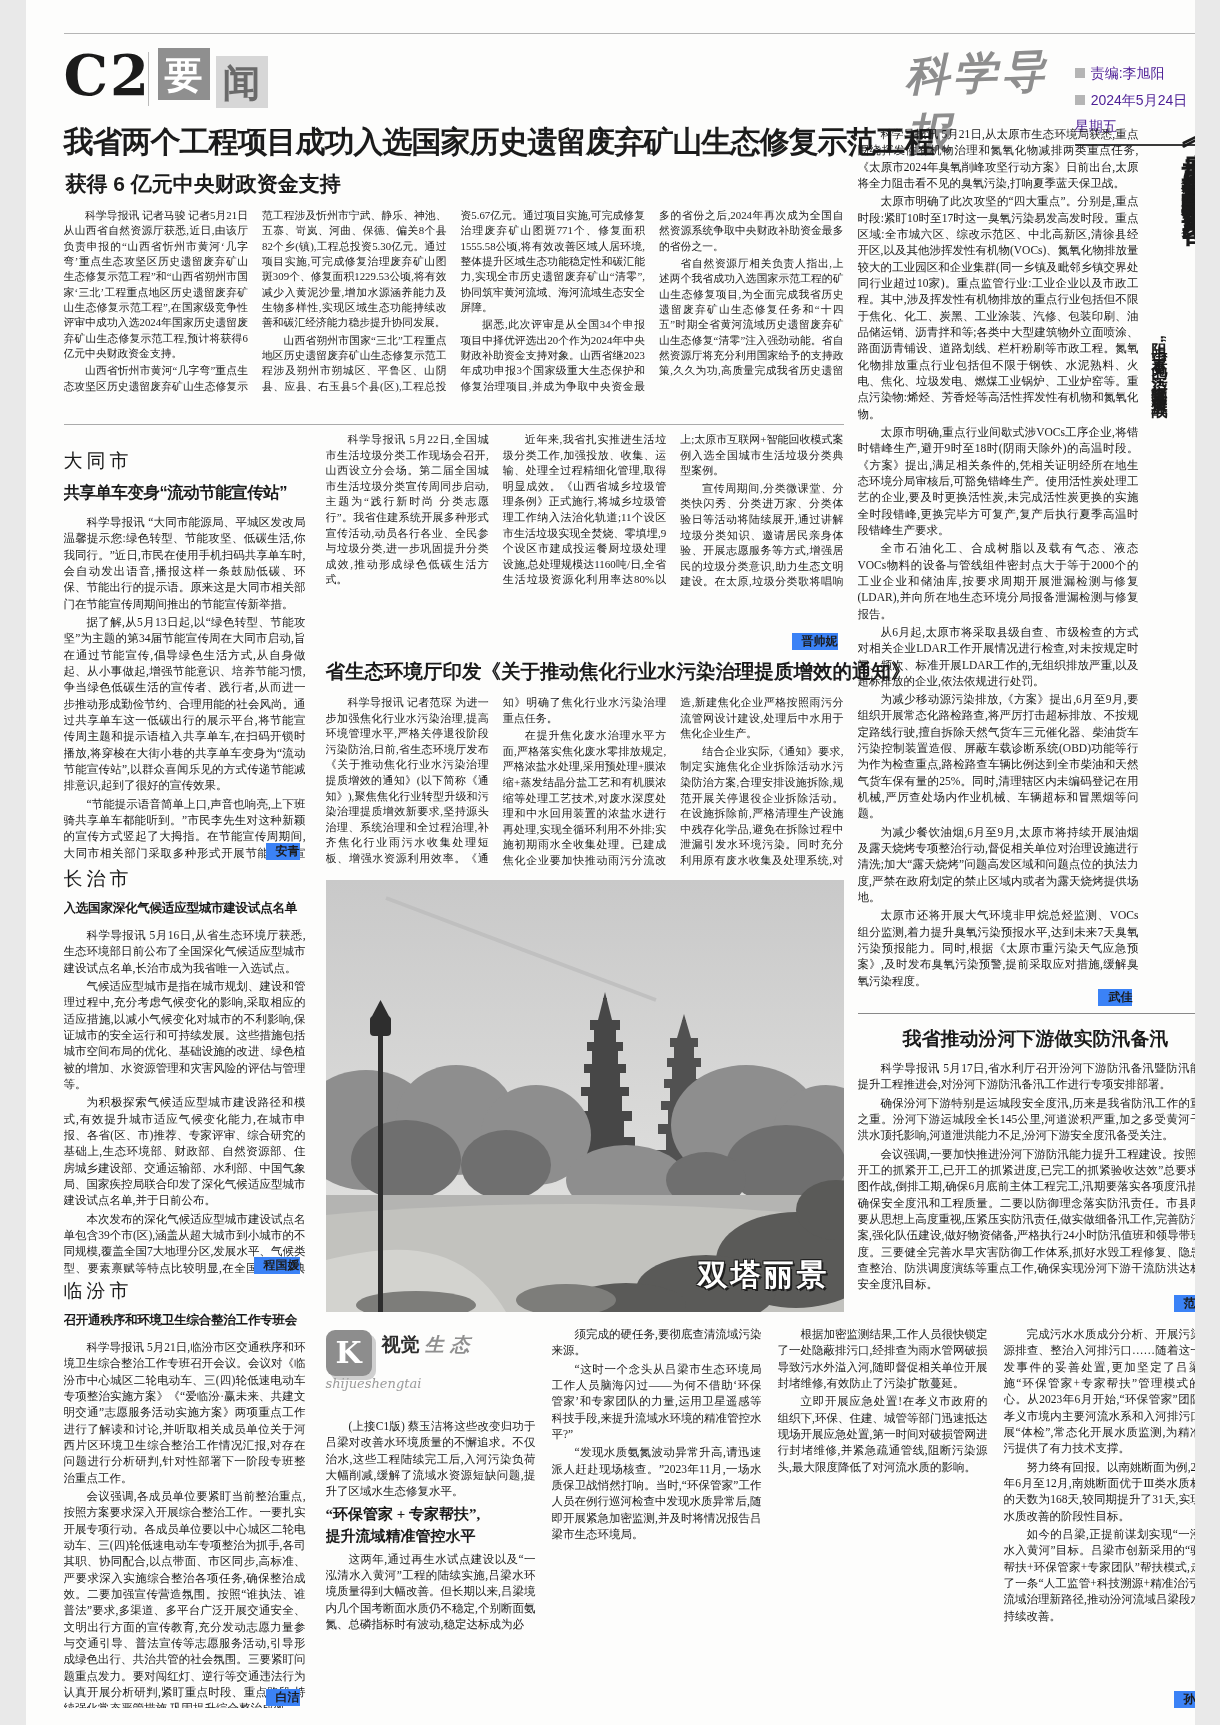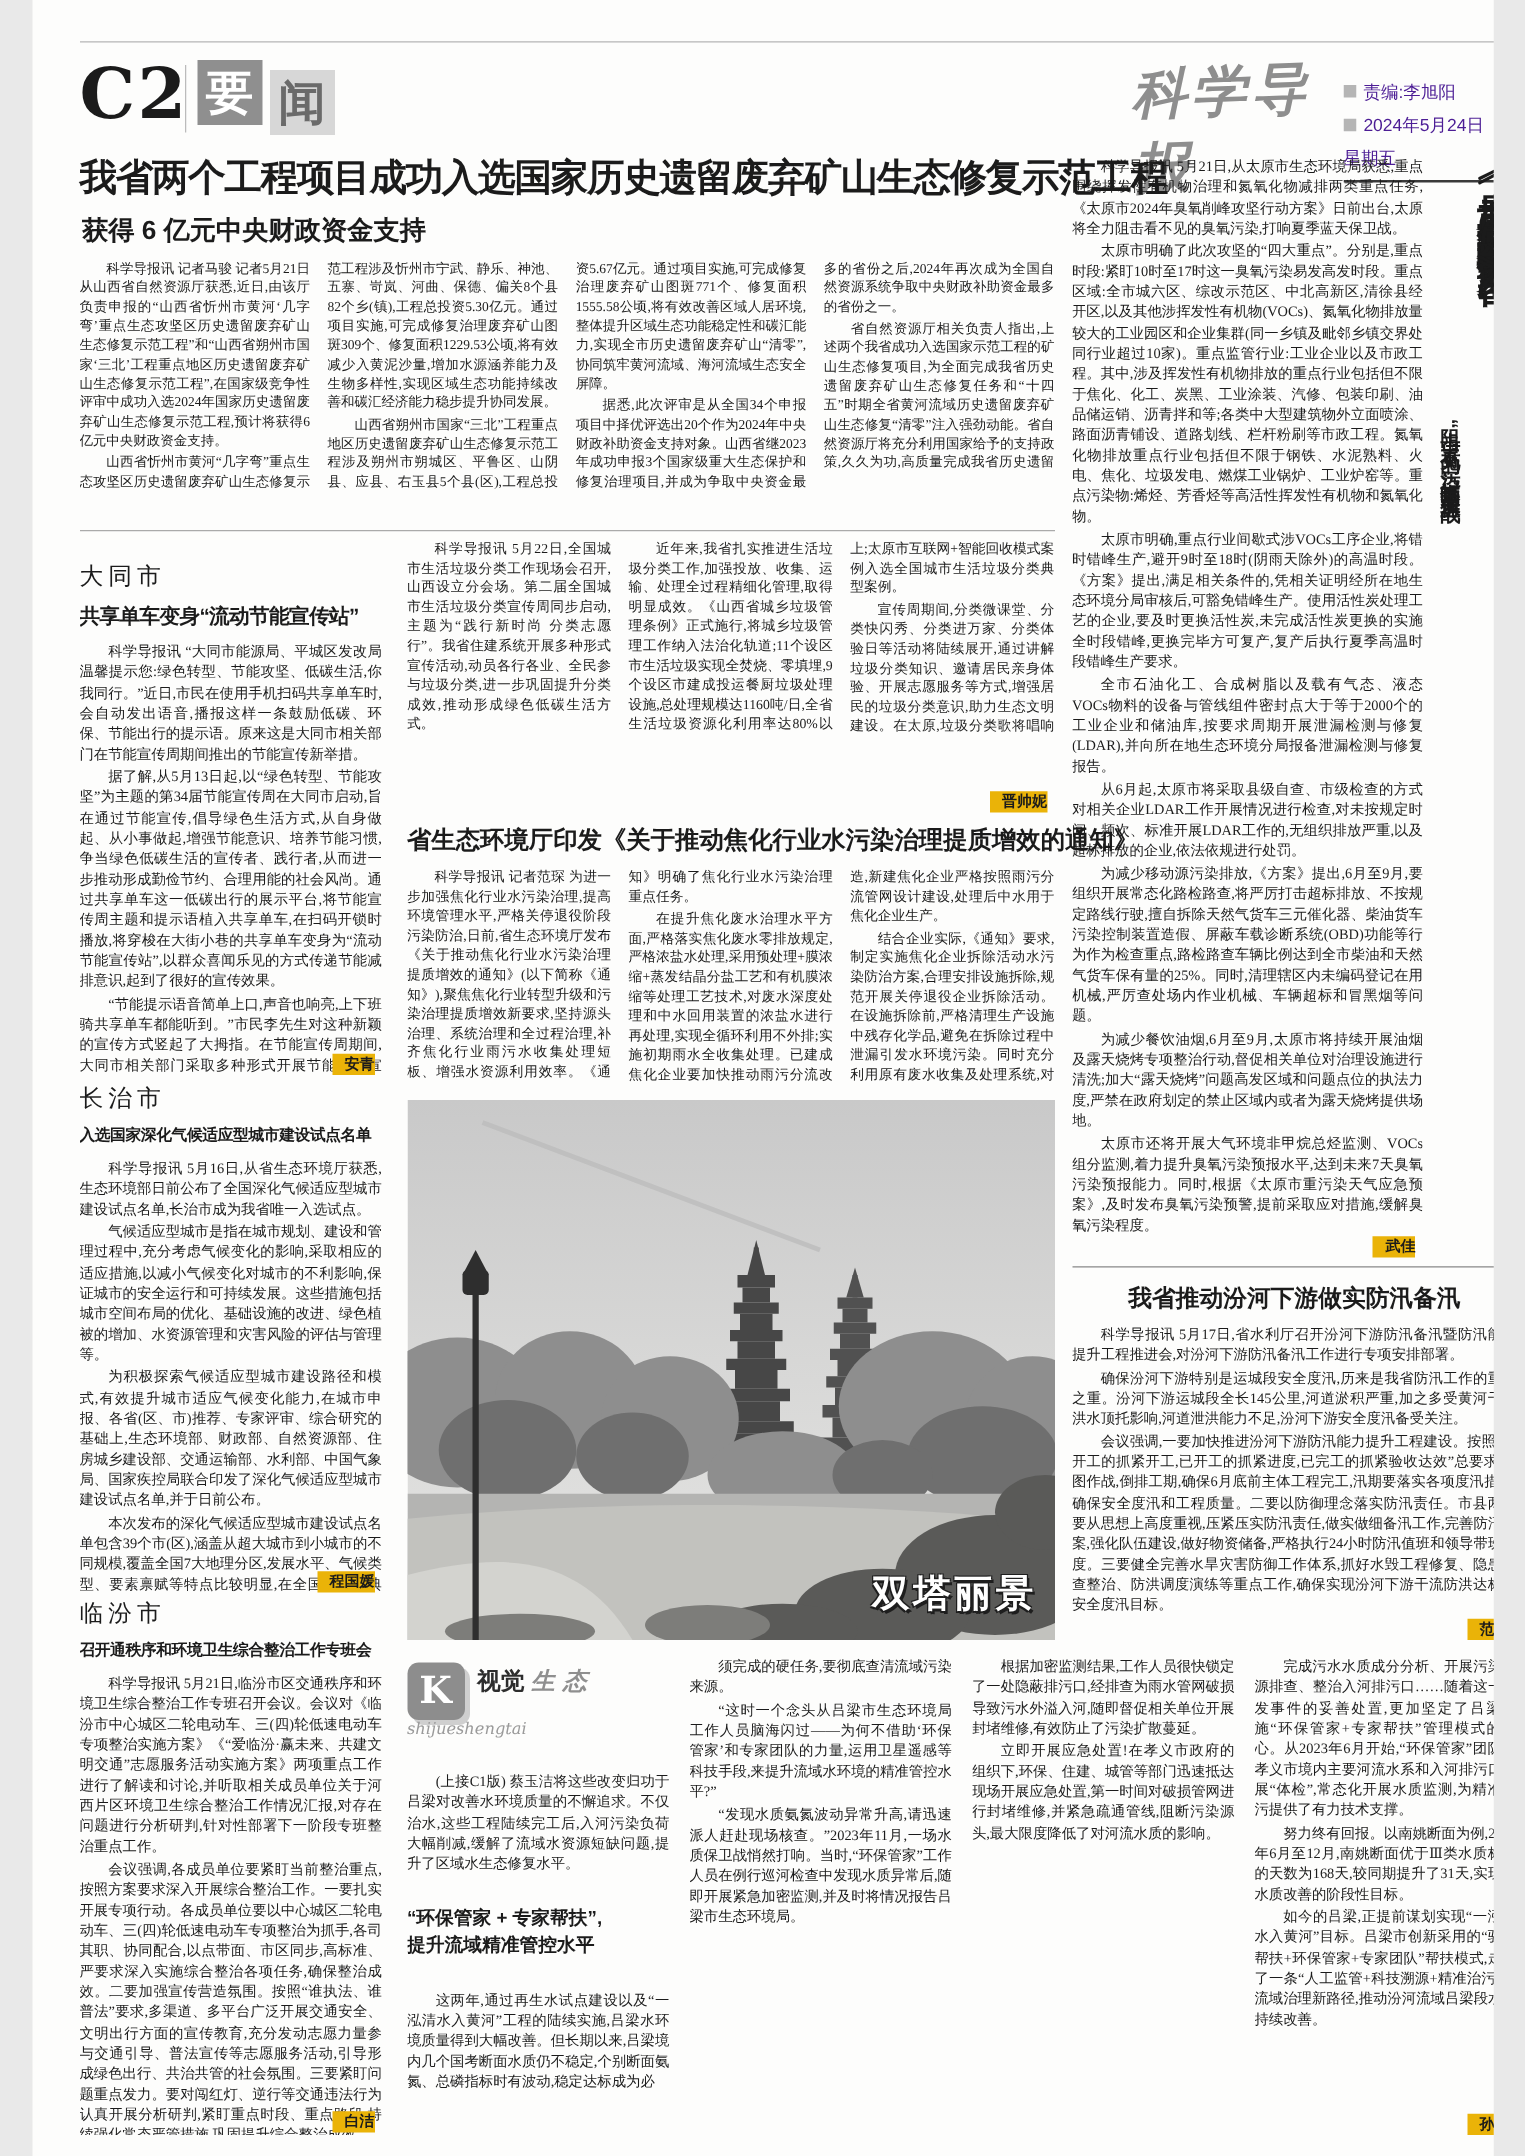--- a/index.html
+++ b/index.html
@@ -15,21 +15,21 @@
         font-weight:bold;font-size:38px;position:absolute;}
   .tile1{background:#8f8f8f;color:#fff;}
   .tile2{background:#d7d7d7;color:#6a6a6a;}
   .masthead{font-family:"DejaVu Serif",serif;font-style:italic;font-weight:bold;font-size:44px;
             color:#8e8e8e;transform:rotate(-2deg);letter-spacing:4px;}
   .pubinfo{font-family:"Liberation Sans",sans-serif;font-size:14px;color:#4c1d95;line-height:1.9;margin-top:16px;}
   .sq{display:inline-block;width:10px;height:10px;background:#b5b5b5;margin-right:6px;}
 
   
   .para{margin:0 0 2px 0;text-indent:2em;text-align:justify;line-height:1.42;}
-  .byline-abs{position:absolute;bottom:2px;right:6px;font-weight:bold;background:#eab308;padding-left:10px;font-size:12px;}
+  .byline-abs{position:absolute;bottom:2px;right:6px;font-weight:bold;background:#3b82f6;padding-left:10px;font-size:12px;}
 
   .main-title{font-family:"Liberation Sans","DejaVu Sans",sans-serif;font-weight:900;font-size:30px;
               letter-spacing:-1px;white-space:nowrap;}
   .main-sub{font-family:"Liberation Sans",sans-serif;font-weight:bold;font-size:21px;}
   .cols4{column-count:4;column-gap:14px;font-size:10.8px;height:100%;overflow:hidden;}
 
   .kicker{font-size:19px;letter-spacing:4px;margin-bottom:8px;}
   .lhead{font-family:"Liberation Sans","DejaVu Sans",sans-serif;font-weight:900;font-size:16.5px;
          white-space:nowrap;margin-bottom:10px;letter-spacing:-0.5px;}
   .lhead-sm{font-size:12.6px;letter-spacing:-0.3px;}
@@ -57,22 +57,22 @@
         line-height:46px;font-family:"DejaVu Serif",serif;font-weight:bold;font-size:30px;
         box-shadow:4px 4px 0 #cfcfcf;float:left;margin-right:10px;}
   .vs-cn{font-family:"Liberation Sans",sans-serif;font-weight:bold;font-size:19px;color:#2d2d2d;padding-top:2px;}
   .vs-cn em{font-family:"DejaVu Serif",serif;font-style:italic;color:#8f8f8f;font-weight:bold;}
   .vs-py{font-family:"DejaVu Serif",serif;font-style:italic;color:#9a9a9a;font-size:13px;}
   .cap-text{flex:1;border-bottom:1px solid #555;padding-bottom:4px;}
   .cap-credit{text-align:right;color:#333;}
 
   .bottom{display:flex;gap:16px;}
   .bcol{flex:1;font-size:11.5px;overflow:hidden;position:relative;}
-  .cont-subhead{font-family:Liberation Sans, sans-serif;font-weight:900;font-size:15px;
-                margin:24px 0;line-height:1.5;}
+  .cont-subhead{font-family:Liberation Serif, serif;font-weight:900;font-size:15px;
+                margin:3px 0;line-height:1.5;}
 </style>
 </head>
 <body>
 
 <div class="page">
 
   <div class="hrule" style="left:38px;top:33px;width:1150px;background:#b5b5b5;"></div>
 
   <div class="abs c2" style="left:38px;top:42px;">C2</div>
   <div class="vrule" style="left:122px;top:52px;height:54px;background:#bbb;"></div>

